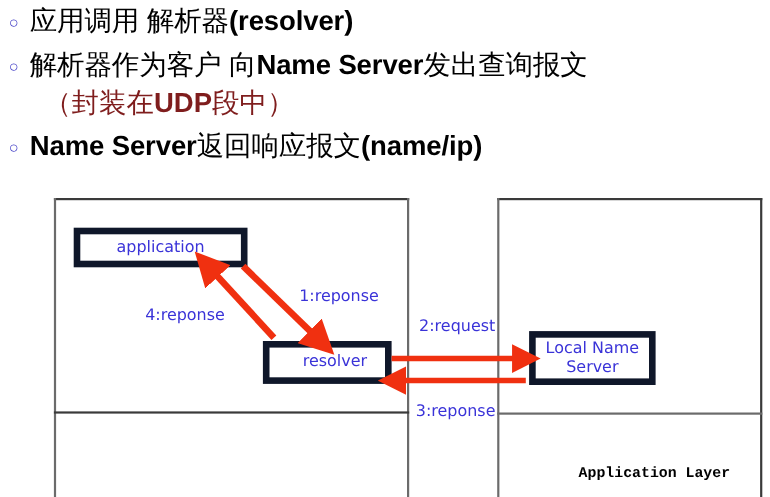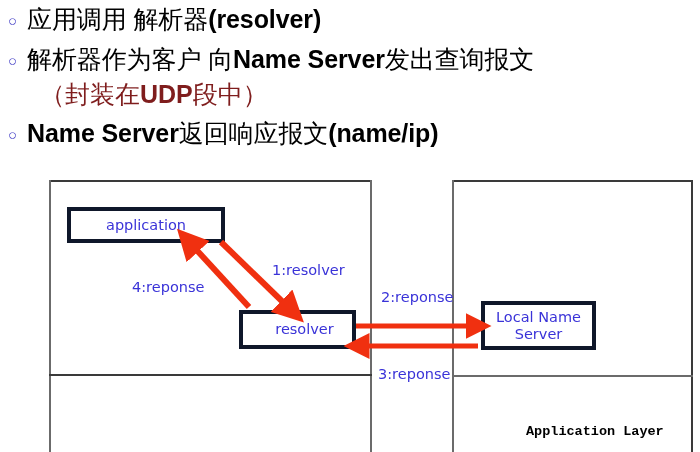--- a/index.html
+++ b/index.html
@@ -64,21 +64,21 @@
     height: 452px;
   }
   .frame-line {
     position: absolute;
     background: #6b6b6b;
   }
   .frame-line.dark { background: #3a3a3a; }
 
   .node-box {
     position: absolute;
-    border: 4px solid #0f172a;
+    border: 6px solid #0f172a;
     background: #ffffff;
     color: #3a33d8;
     font-family: "DejaVu Sans", sans-serif;
     font-size: 14.5px;
     display: flex;
     align-items: center;
     justify-content: center;
     text-align: center;
     line-height: 17px;
     box-sizing: border-box;
@@ -170,23 +170,23 @@
 
     <line x1="221" y1="242" x2="288" y2="307" stroke="#f03010" stroke-width="6" marker-end="url(#ah)"></line>
 
     <line x1="249" y1="307" x2="192" y2="245" stroke="#f03010" stroke-width="6" marker-end="url(#ah)"></line>
 
     <line x1="356" y1="326" x2="473" y2="326" stroke="#f03010" stroke-width="5" marker-end="url(#ah)"></line>
 
     <line x1="478" y1="346" x2="362" y2="346" stroke="#f03010" stroke-width="5" marker-end="url(#ah)"></line>
   </svg>
 
-  <div class="flow-label" style="left:272px; top:262px;">1:resolver</div>
+  <div class="flow-label" style="left:272px; top:262px;">1:reponse</div>
 
   <div class="flow-label" style="left:132px; top:279px;">4:reponse</div>
 
-  <div class="flow-label" style="left:381px; top:289px;">2:reponse</div>
+  <div class="flow-label" style="left:381px; top:289px;">2:request</div>
 
   <div class="flow-label" style="left:378px; top:366px;">3:reponse</div>
 
   <div class="layer-label" style="left:526px; top:424px;">Application Layer</div>
 
 </div>
 
 </body></html>

